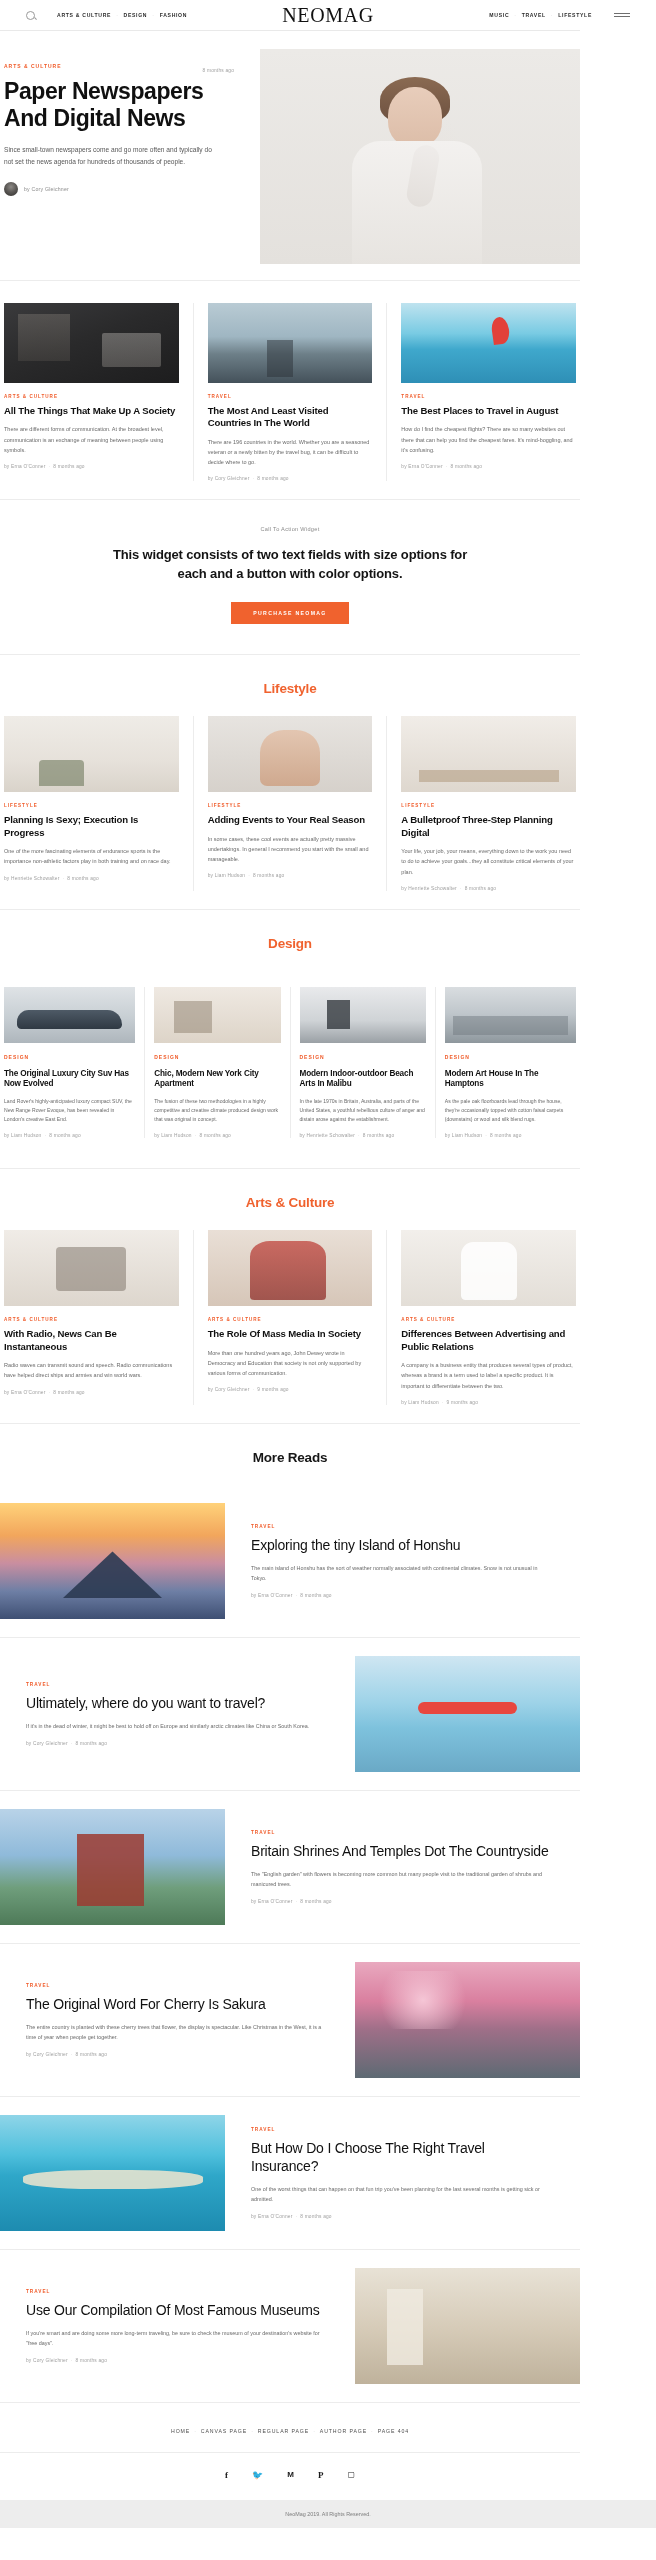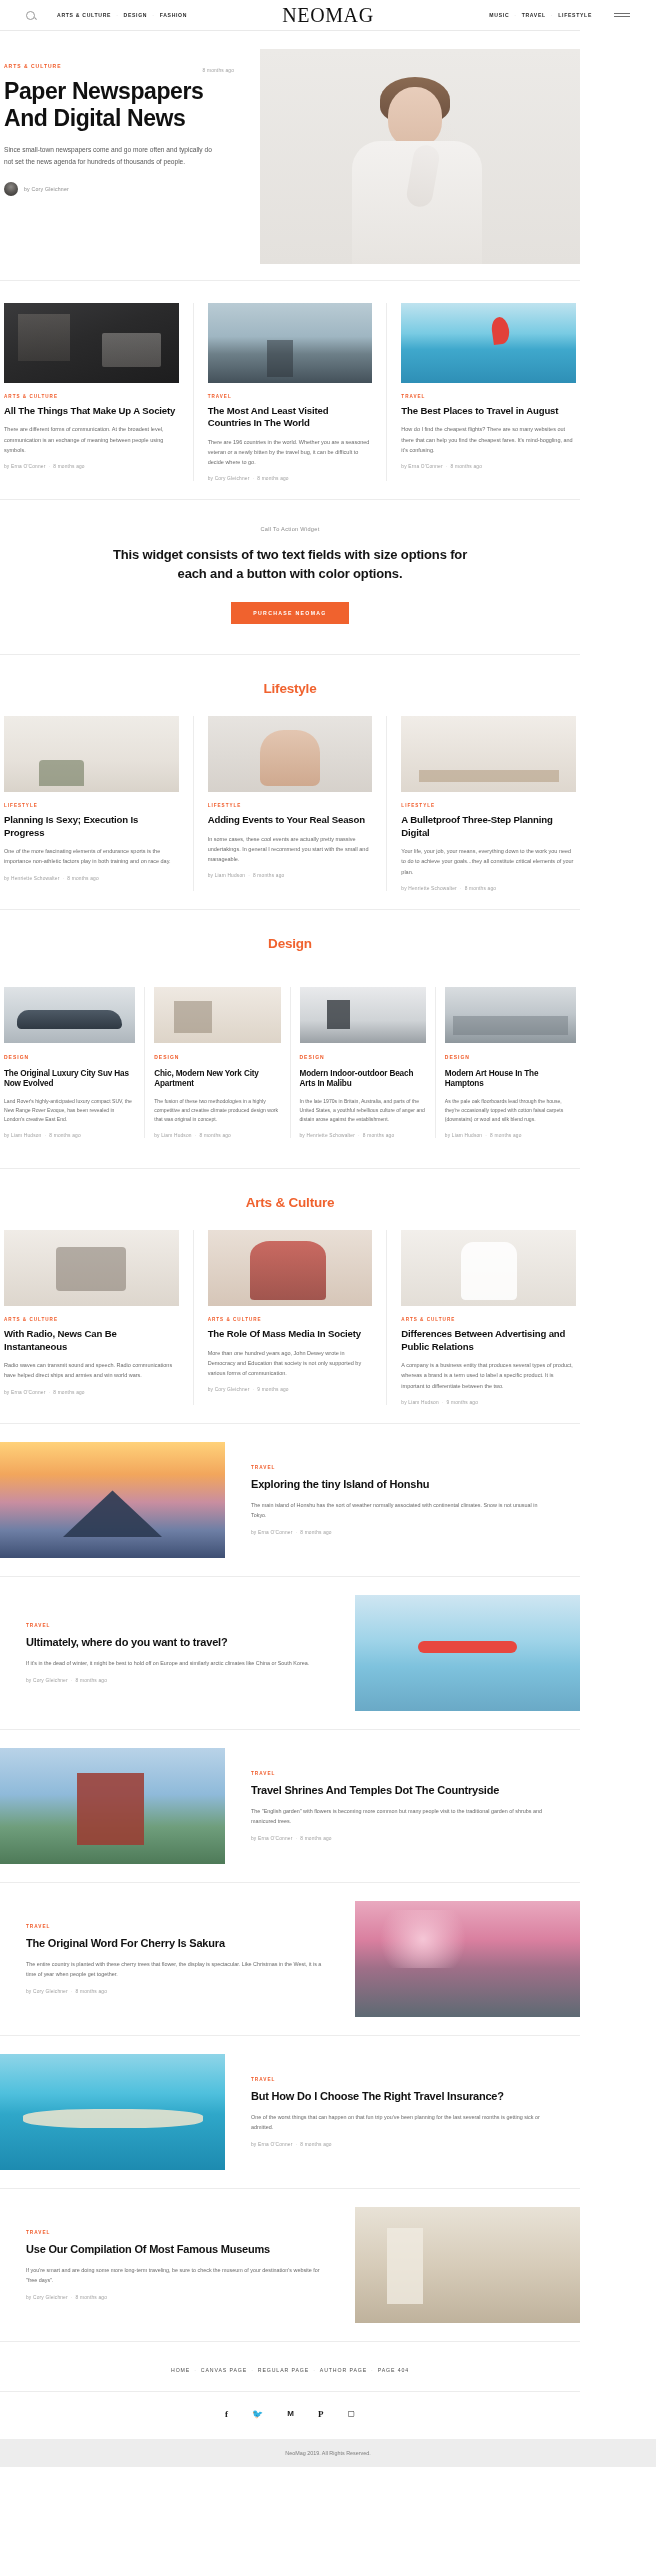--- a/index.html
+++ b/index.html
@@ -189,21 +189,21 @@
   .c3b { width: 193px; }
   .c3b .thumb { height: 76px; }
 
   
   .mr { width:580px; margin:0 auto; }
   .mr-row { display:flex; align-items:center; padding: 18px 0; }
   .mr-row.rev { flex-direction: row-reverse; }
   .mr-img { width: 225px; height: 116px; flex:0 0 auto; }
   .mr-body { flex:1; padding: 0 26px; }
   .mr-body h3 {
-    font-size: 11px; line-height:1.32; font-weight:700; color:#111;
+    font-size: 14px; line-height:1.32; font-weight:400; color:#111;
     letter-spacing:-.2px; margin: 0 0 8px;
   }
   .mr-dek { font-size:5.4px; line-height:1.85; color:#6a6a6a; margin-bottom: 10px; }
   .mr .kicker { font-size:4.7px; margin-bottom:7px; }
 
   
   .foot-nav {
     width:580px; margin: 0 auto; text-align:center; padding: 16px 0 15px;
     border-top:1px solid #ececec; border-bottom:1px solid #ececec;
   }
@@ -427,20 +427,21 @@
       <h3 class="card-title">Differences Between Advertising and Public Relations</h3>
       <div class="card-dek">A company is a business entity that produces several types of product, whereas a brand is a term used to label a specific product. It is important to differentiate between the two.</div>
       <div class="meta">
         <span>by Liam Hudson</span><span class="dot">·</span><span>9 months ago</span>
       </div>
     </div>
   </div>
 
   <div class="rule"></div>
 
+  <div class="sec-head dark">More Reads</div>
   <div class="mr">
 
     <div class="mr-row">
       <div class="mr-img img im-fuji"></div>
       <div class="mr-body">
         <div class="kicker">TRAVEL</div>
         <h3>Exploring the tiny Island of Honshu</h3>
         <div class="mr-dek">The main island of Honshu has the sort of weather normally associated with continental climates. Snow is not unusual in Tokyo.</div>
         <div class="meta">
           <span>by Erna O'Conner</span><span class="dot">·</span><span>8 months ago</span>
@@ -459,21 +460,21 @@
           <span>by Cory Gleichner</span><span class="dot">·</span><span>8 months ago</span>
         </div>
       </div>
     </div>
     <div class="rule"></div>
 
     <div class="mr-row">
       <div class="mr-img img im-pagoda"></div>
       <div class="mr-body">
         <div class="kicker">TRAVEL</div>
-        <h3>Travel Shrines And Temples Dot The Countryside</h3>
+        <h3>Britain Shrines And Temples Dot The Countryside</h3>
         <div class="mr-dek">The "English garden" with flowers is becoming more common but many people visit to the traditional garden of shrubs and manicured trees.</div>
         <div class="meta">
           <span>by Erna O'Conner</span><span class="dot">·</span><span>8 months ago</span>
         </div>
       </div>
     </div>
     <div class="rule"></div>
 
     <div class="mr-row rev">
       <div class="mr-img img im-sakura"></div>

